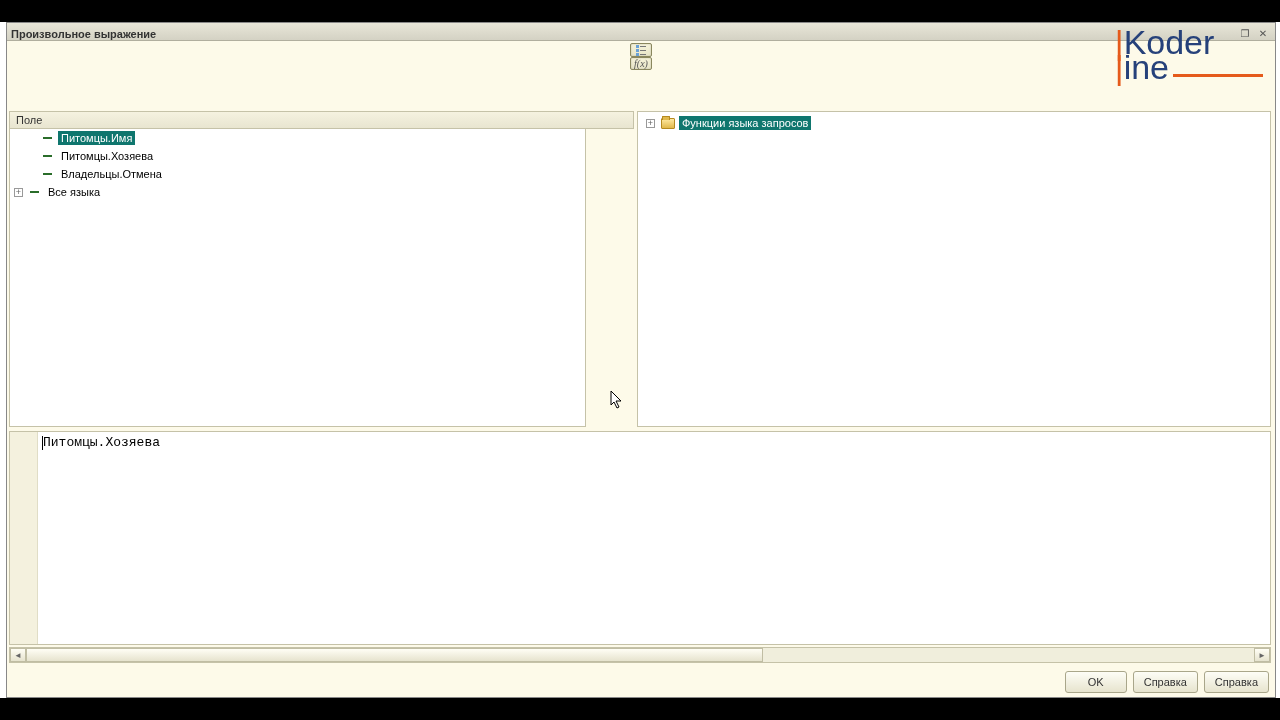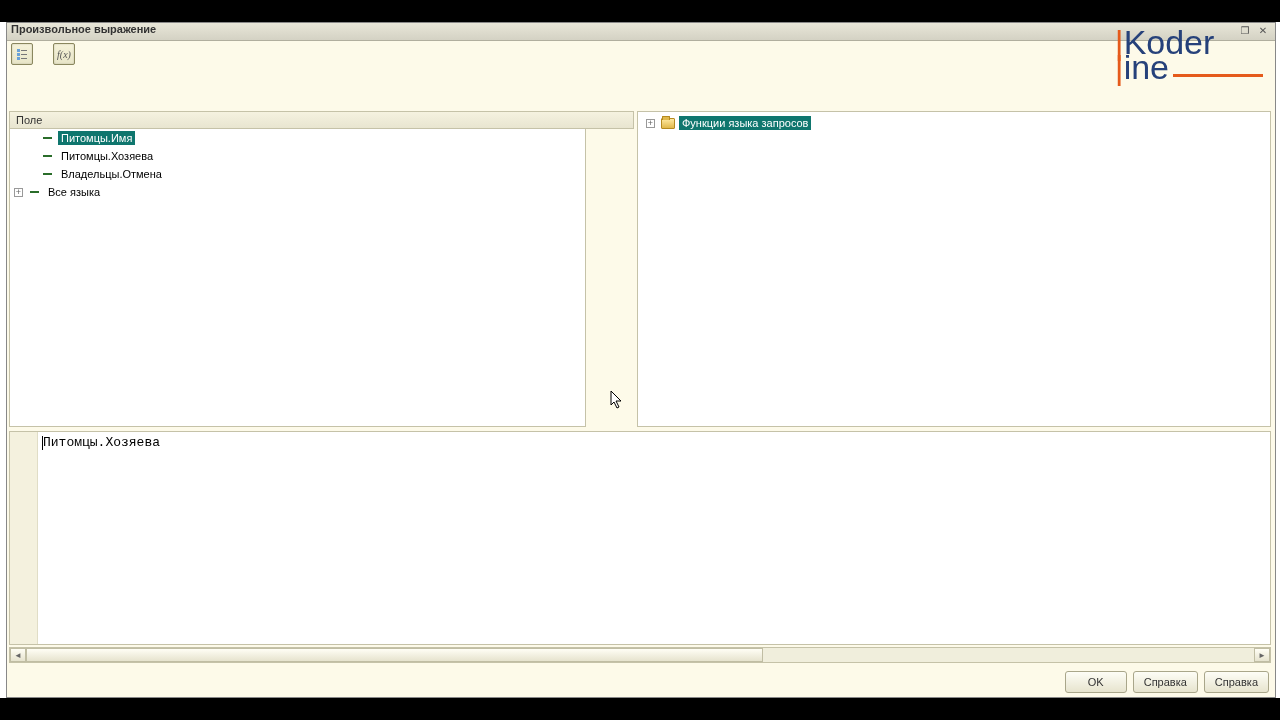--- a/index.html
+++ b/index.html
@@ -2,26 +2,26 @@
 <html><head>
 <meta charset="utf-8">
 <style>
   * { box-sizing: border-box; margin: 0; padding: 0; }
   html, body { width: 1280px; height: 720px; overflow: hidden; font-family: Arial, sans-serif; font-size: 11px; }
   .letterbox-top { height: 22px; background: #000; }
   .letterbox-bottom { position: absolute; bottom: 0; left: 0; right: 0; height: 22px; background: #000; }
   .app { position: absolute; top: 22px; left: 6px; right: 4px; bottom: 22px; background: #fdfae9; border: 1px solid #888; }
   .titlebar {
     height: 18px; background: linear-gradient(#e8e6d8, #d4d2c4);
-    border-bottom: 1px solid #b0ae9e; display: flex; align-items: flex-start;
+    border-bottom: 1px solid #b0ae9e; display: flex; align-items: flex-end;
     padding: 0 4px; font-size: 11px; color: #333;
   }
   .titlebar .title-text { flex: 1; font-weight: bold; }
   .titlebar .win-btn { width: 16px; height: 14px; margin-left: 2px; display: flex; align-items: center; justify-content: center; cursor: pointer; color:#555; font-size:10px;}
-  .toolbar { height: 26px; display: flex; align-items: center; padding: 2px 4px; gap: 20px; }
+  .toolbar { height: 26px; display: flex; align-items: center; padding: 2px 4px; gap: 0; flex-direction: column; }
   .tb-btn {
     width: 22px; height: 22px; border: 1px solid #b6b397; background: linear-gradient(#fffef5,#f0edd8);
     display: flex; align-items: center; justify-content: center; cursor: pointer; border-radius: 2px;
   }
   .tb-btn.active { border-color: #8a875e; background: linear-gradient(#f6f3da,#e8e5c8); box-shadow: inset 0 0 2px rgba(0,0,0,.2); }
   .tb-icon-list { width: 12px; height: 12px; position: relative; }
   .tb-icon-list::before { content:""; position:absolute; left:1px; top:1px; width:3px; height:3px; background:#6aa2d8; box-shadow: 0 4px 0 #6aa2d8, 0 8px 0 #6aa2d8; }
   .tb-icon-list::after { content:""; position:absolute; left:5px; top:2px; width:6px; height:1px; background:#777; box-shadow: 0 4px 0 #777, 0 8px 0 #777; }
   .tb-icon-fx { font-size: 10px; font-style: italic; color:#555; font-family: "Times New Roman", serif; }
   

